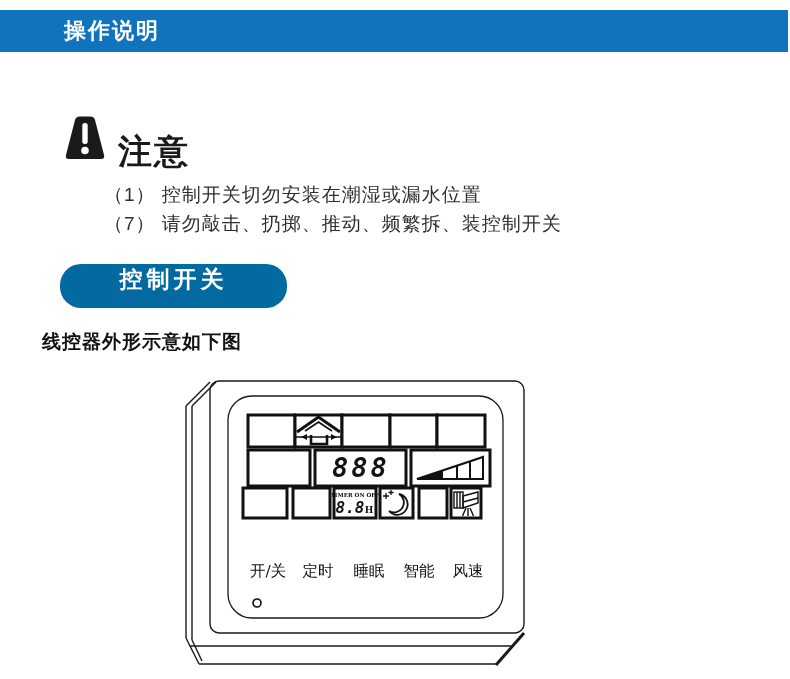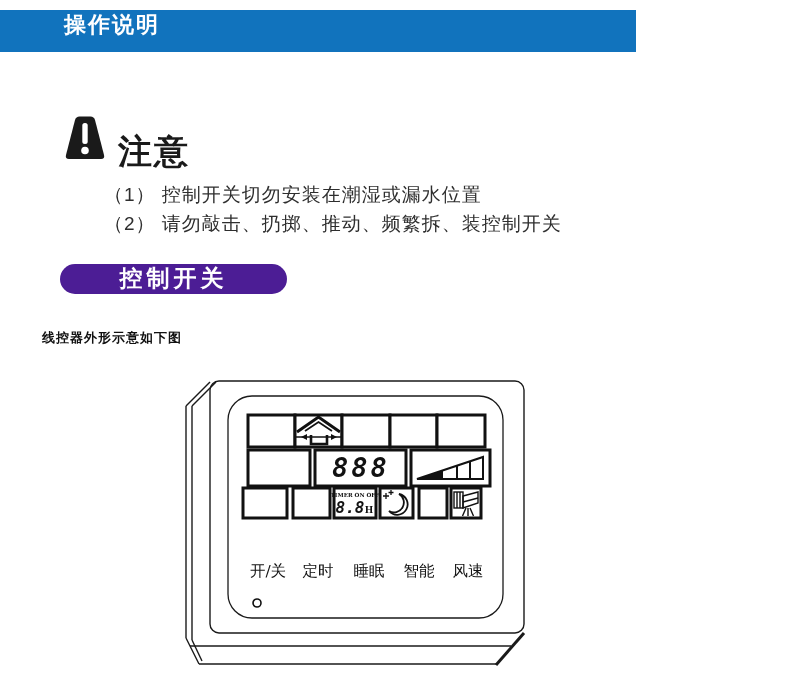--- a/index.html
+++ b/index.html
@@ -1,29 +1,29 @@
 <!DOCTYPE html>
 <html><head>
 <meta charset="utf-8">
 <style>
   html,body{margin:0;padding:0;background:#fff;}
   .page{position:relative;width:790px;height:679px;background:#fff;overflow:hidden;
         font-family:"Liberation Sans","DejaVu Sans",sans-serif;}
-  .banner{position:absolute;left:0;top:10px;width:636px;height:42px;background:#1173bd;
-          display:flex;}
+  .banner{position:absolute;left:0;top:10px;width:788px;height:42px;background:#1173bd;
+          display:flex;align-items:center;}
   .banner-text{color:#fff;font-size:22px;font-weight:bold;margin-left:64px;letter-spacing:2px;}
   .caution-head{position:absolute;left:62px;top:101px;display:flex;align-items:center;gap:10px;}
   .caution-title{font-size:34px;font-weight:bold;color:#1a1a1a;letter-spacing:2px;margin-top:28px;}
   .caution-line{position:absolute;left:88px;margin:16px;font-size:19px;color:#2e2e2e;letter-spacing:1px;}
   .caution-line.l1{top:166px;}
   .caution-line.l2{top:195px;}
-  .pill{position:absolute;left:60px;top:264px;width:227px;height:30px;background:#4c1d95;
-        border-radius:21px;display:flex;align-items:flex-end;justify-content:center;}
+  .pill{position:absolute;left:60px;top:264px;width:227px;height:44px;background:#0369a1;
+        border-radius:21px;display:flex;align-items:flex-start;justify-content:center;}
   .pill span{color:#fff;font-size:23px;font-weight:bold;letter-spacing:4px;}
-  .caption{position:absolute;left:42px;top:329px;font-size:13px;font-weight:bold;color:#111;letter-spacing:1px;}
+  .caption{position:absolute;left:42px;top:329px;font-size:19px;font-weight:bold;color:#111;letter-spacing:1px;}
   .controller{position:absolute;left:180px;top:372px;}
   .seg{font-family:"DejaVu Sans Mono",monospace;font-weight:bold;font-style:italic;}
   .btn-label{font-family:"DejaVu Serif","DejaVu Sans",serif;font-size:15.5px;fill:#111;}
   .tiny{font-family:"DejaVu Serif",serif;font-weight:bold;}
 </style>
 </head>
 <body>
 
 <div class="page">
 
@@ -34,21 +34,21 @@
   <div class="caution-head">
     <svg width="46" height="46" viewBox="0 0 46 46">
       <path d="M4,40 L13,5 Q14,1.5 17.5,1.5 L28.5,1.5 Q32,1.5 33,5 L42,40 Q43,44 39,44 L7,44 Q3,44 4,40 Z" fill="#1a1a1a"></path>
       <rect x="20.3" y="8" width="5.4" height="21" rx="2.5" fill="#fff"></rect>
       <circle cx="23" cy="35.5" r="3.8" fill="#fff"></circle>
     </svg>
     <span class="caution-title">注意</span>
   </div>
 
   <p class="caution-line l1">（1） 控制开关切勿安装在潮湿或漏水位置</p>
-  <p class="caution-line l2">（2） 请勿敲击、扔掷、推动、频繁拆、装控制开关</p>
+  <p class="caution-line l2">（7） 请勿敲击、扔掷、推动、频繁拆、装控制开关</p>
 
   <div class="pill">
     <span>控制开关</span>
   </div>
 
   <div class="caption">线控器外形示意如下图</div>
 
   <svg class="controller" width="360" height="300" viewBox="0 0 360 300">
 
     <g stroke="#1a1a1a" stroke-width="1.4" fill="none">

